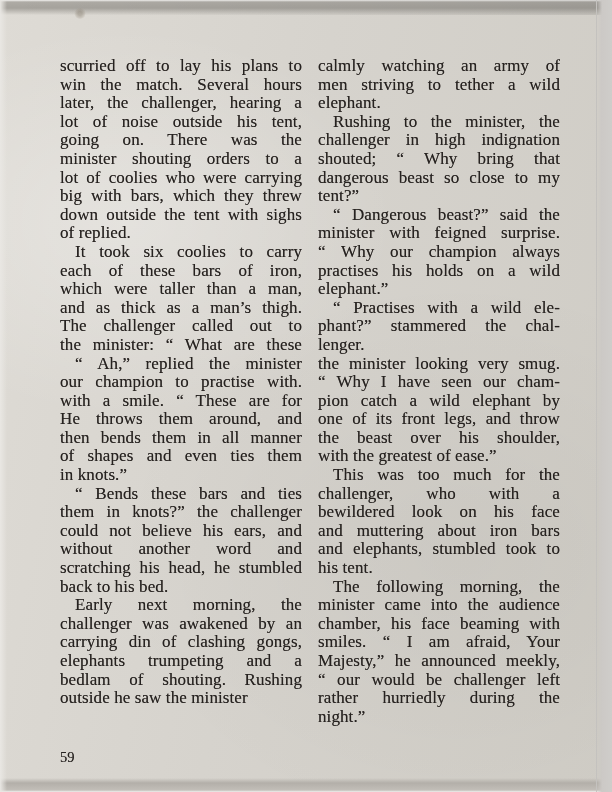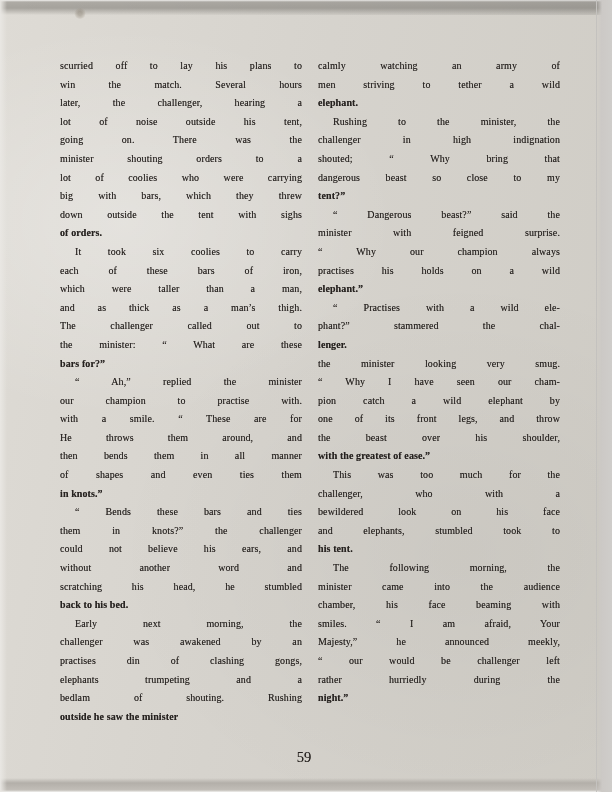--- a/index.html
+++ b/index.html
@@ -49,41 +49,40 @@
   .text-area {
     position: absolute;
     left: 60px; top: 57px;
     width: 500px;
     display: flex;
     gap: 16px;
     color: var(--ink);
   }
   .column {
     width: 242px;
-    font-size: 10px;
+    font-size: 17px;
     line-height: 18.6px;
     letter-spacing: 0.1px;
     text-shadow: 0 0 0.5px rgba(38,33,28,0.55);
   }
   .line {
     text-align: justify;
     text-align-last: justify;
   }
   .line.last {
     text-align-last: left;
-    font-weight: bold;
   }
   .para.indent .line.first {
     text-indent: 15px;
   }
   .page-number {
     position: absolute;
     left: 60px; top: 749px;
     width: 488px;
-    text-align: center;
+    text-align: left;
     font-size: 14.5px;
     color: var(--ink);
     text-shadow: 0 0 0.5px rgba(38,33,28,0.55);
   }
 </style>
 </head>
 <body>
 
 <div class="scan-page">
   <div class="edge-top"></div>
@@ -97,30 +96,29 @@
         <div class="para">
           <div class="line first">scurried off to lay his plans to</div>
           <div class="line">win the match. Several hours</div>
           <div class="line">later, the challenger, hearing a</div>
           <div class="line">lot of noise outside his tent,</div>
           <div class="line">going on. There was the</div>
           <div class="line">minister shouting orders to a</div>
           <div class="line">lot of coolies who were carrying</div>
           <div class="line">big with bars, which they threw</div>
           <div class="line">down outside the tent with sighs</div>
-          <div class="line last">of orders.</div>
+          <div class="line last">of replied.</div>
         </div>
         <div class="para indent">
           <div class="line first">It took six coolies to carry</div>
           <div class="line">each of these bars of iron,</div>
           <div class="line">which were taller than a man,</div>
           <div class="line">and as thick as a man’s thigh.</div>
           <div class="line">The challenger called out to</div>
           <div class="line">the minister: “ What are these</div>
-          <div class="line last">bars for?”</div>
         </div>
         <div class="para indent">
           <div class="line first">“ Ah,” replied the minister</div>
           <div class="line">our champion to practise with.</div>
           <div class="line">with a smile. “ These are for</div>
           <div class="line">He throws them around, and</div>
           <div class="line">then bends them in all manner</div>
           <div class="line">of shapes and even ties them</div>
           <div class="line last">in knots.”</div>
         </div>
@@ -128,21 +126,21 @@
           <div class="line first">“ Bends these bars and ties</div>
           <div class="line">them in knots?” the challenger</div>
           <div class="line">could not believe his ears, and</div>
           <div class="line">without another word and</div>
           <div class="line">scratching his head, he stumbled</div>
           <div class="line last">back to his bed.</div>
         </div>
         <div class="para indent">
           <div class="line first">Early next morning, the</div>
           <div class="line">challenger was awakened by an</div>
-          <div class="line">practises din of clashing gongs,</div>
+          <div class="line">carrying din of clashing gongs,</div>
           <div class="line">elephants trumpeting and a</div>
           <div class="line">bedlam of shouting. Rushing</div>
           <div class="line last">outside he saw the minister</div>
         </div>
       </div>
     <div class="column">
         <div class="para">
           <div class="line first">calmly watching an army of</div>
           <div class="line">men striving to tether a wild</div>
           <div class="line last">elephant.</div>
@@ -171,20 +169,21 @@
           <div class="line">“ Why I have seen our cham-</div>
           <div class="line">pion catch a wild elephant by</div>
           <div class="line">one of its front legs, and throw</div>
           <div class="line">the beast over his shoulder,</div>
           <div class="line last">with the greatest of ease.”</div>
         </div>
         <div class="para indent">
           <div class="line first">This was too much for the</div>
           <div class="line">challenger, who with a</div>
           <div class="line">bewildered look on his face</div>
+          <div class="line">and muttering about iron bars</div>
           <div class="line">and elephants, stumbled took to</div>
           <div class="line last">his tent.</div>
         </div>
         <div class="para indent">
           <div class="line first">The following morning, the</div>
           <div class="line">minister came into the audience</div>
           <div class="line">chamber, his face beaming with</div>
           <div class="line">smiles. “ I am afraid, Your</div>
           <div class="line">Majesty,” he announced meekly,</div>
           <div class="line">“ our would be challenger left</div>

